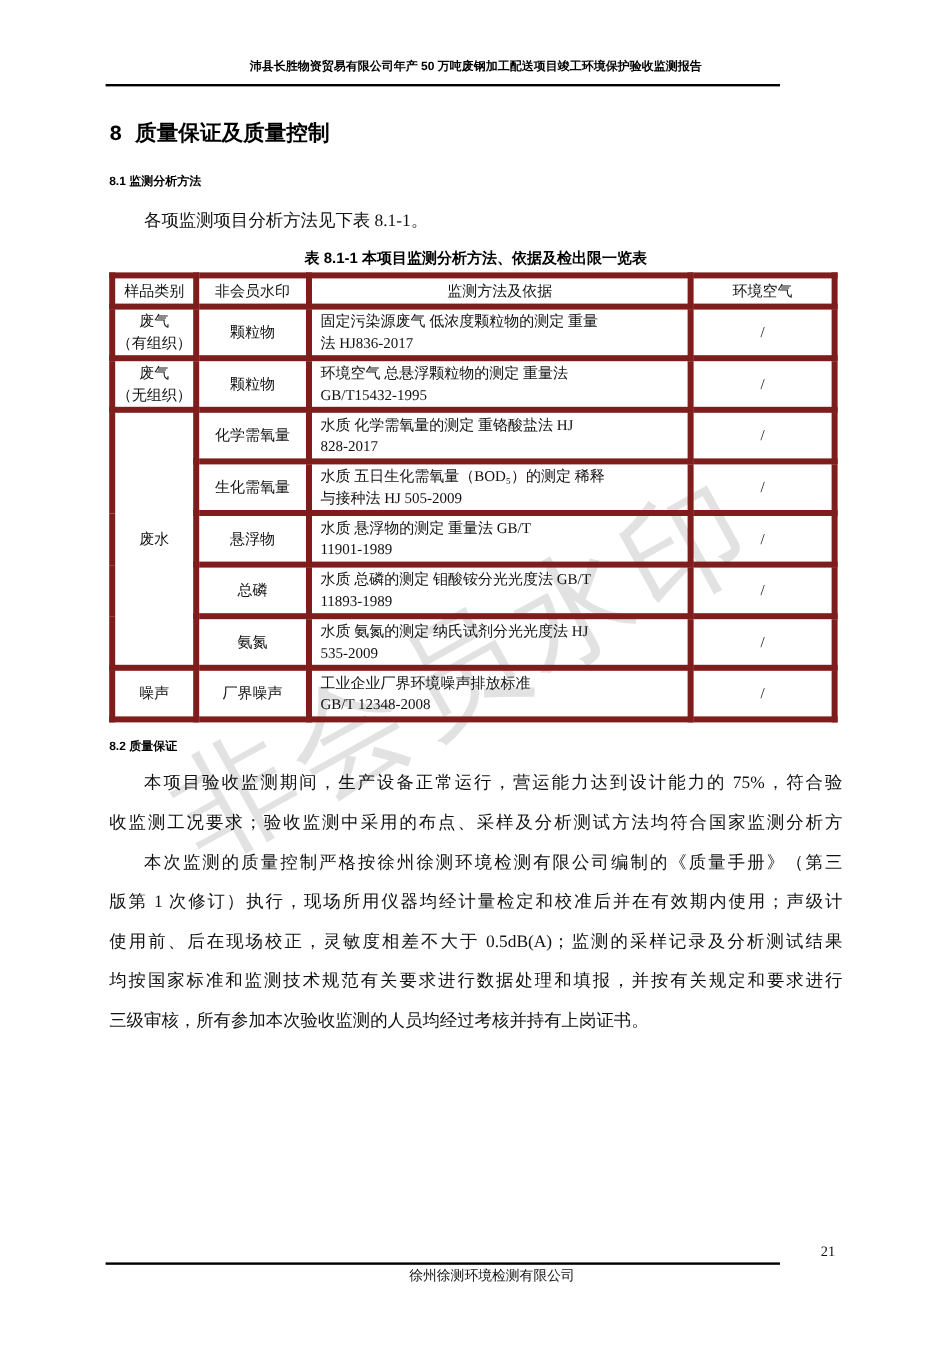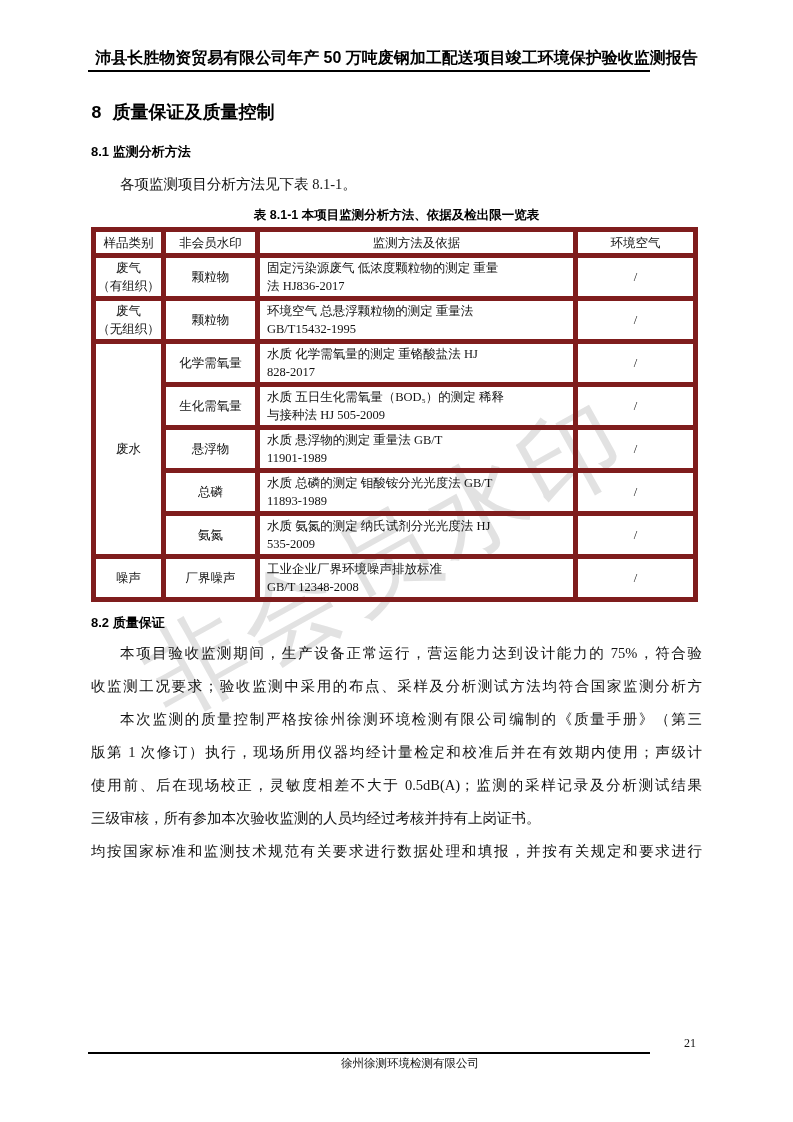--- a/index.html
+++ b/index.html
@@ -36,21 +36,21 @@
 
   
   .doc-header {
     position: absolute;
     top: 48px;
     left: 0;
     width: 793px;
     text-align: center;
     font-family: "Liberation Sans", "DejaVu Sans", sans-serif;
     font-weight: bold;
-    font-size: 16px;
+    font-size: 10px;
     color: #000;
     z-index: 1;
   }
   .header-rule {
     position: absolute;
     top: 70px;
     left: 88px;
     width: 562px;
     height: 2px;
     background: #000;
@@ -69,21 +69,21 @@
     font-family: Liberation Mono, monospace;
     font-weight: bold;
     font-size: 18px;
     line-height: 26px;
     margin-bottom: 16px;
     color: #000;
   }
   .h2 {
     font-family: "Liberation Sans", "DejaVu Sans", sans-serif;
     font-weight: bold;
-    font-size: 13px;
+    font-size: 10px;
     line-height: 20px;
     margin-bottom: 12px;
     color: #000;
   }
   .intro {
     font-size: 14.5px;
     line-height: 20px;
     text-indent: 2em;
     margin-bottom: 12px;
   }
@@ -261,22 +261,22 @@
 
     <div>
       <div class="para-line first">本项目验收监测期间，生产设备正常运行，营运能力达到设计能力的 75%，符合验</div>
       <div class="para-line">收监测工况要求；验收监测中采用的布点、采样及分析测试方法均符合国家监测分析方</div>
     </div>
 
     <div>
       <div class="para-line first">本次监测的质量控制严格按徐州徐测环境检测有限公司编制的《质量手册》（第三</div>
       <div class="para-line">版第 1 次修订）执行，现场所用仪器均经计量检定和校准后并在有效期内使用；声级计</div>
       <div class="para-line">使用前、后在现场校正，灵敏度相差不大于 0.5dB(A)；监测的采样记录及分析测试结果</div>
+      <div class="para-line">均按国家标准和监测技术规范有关要求进行数据处理和填报，并按有关规定和要求进行</div>
       <div class="para-line last">三级审核，所有参加本次验收监测的人员均经过考核并持有上岗证书。</div>
-      <div class="para-line">均按国家标准和监测技术规范有关要求进行数据处理和填报，并按有关规定和要求进行</div>
     </div>
 
   </div>
 
   <div class="footer-rule"></div>
   <div class="footer-company">徐州徐测环境检测有限公司</div>
   <div class="page-number">21</div>
 
 </div>
 

